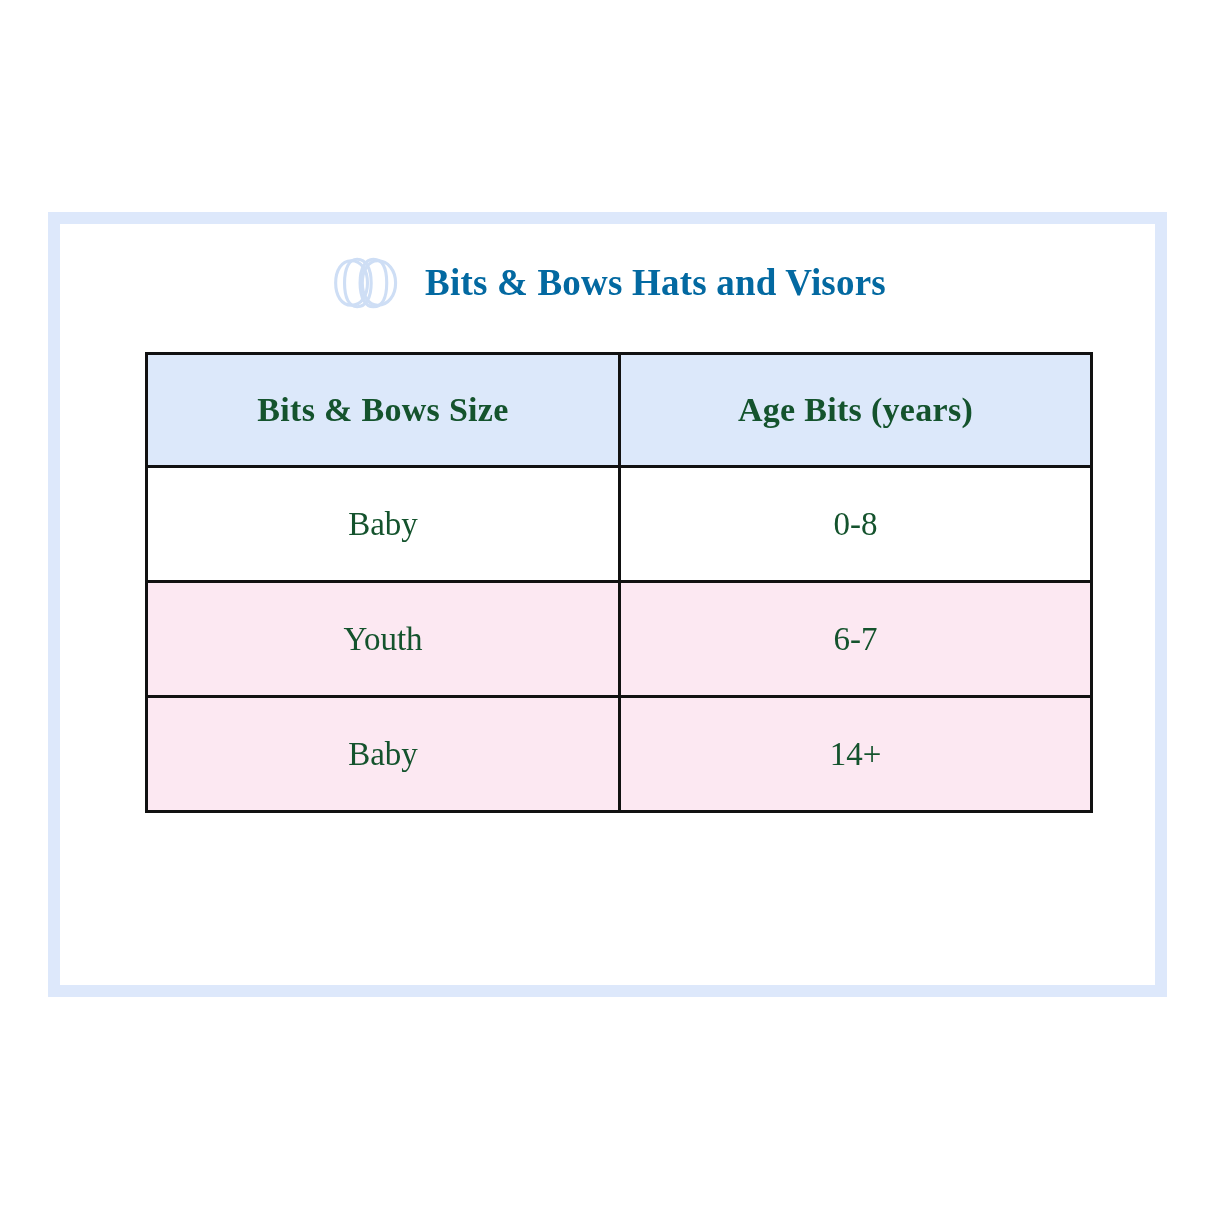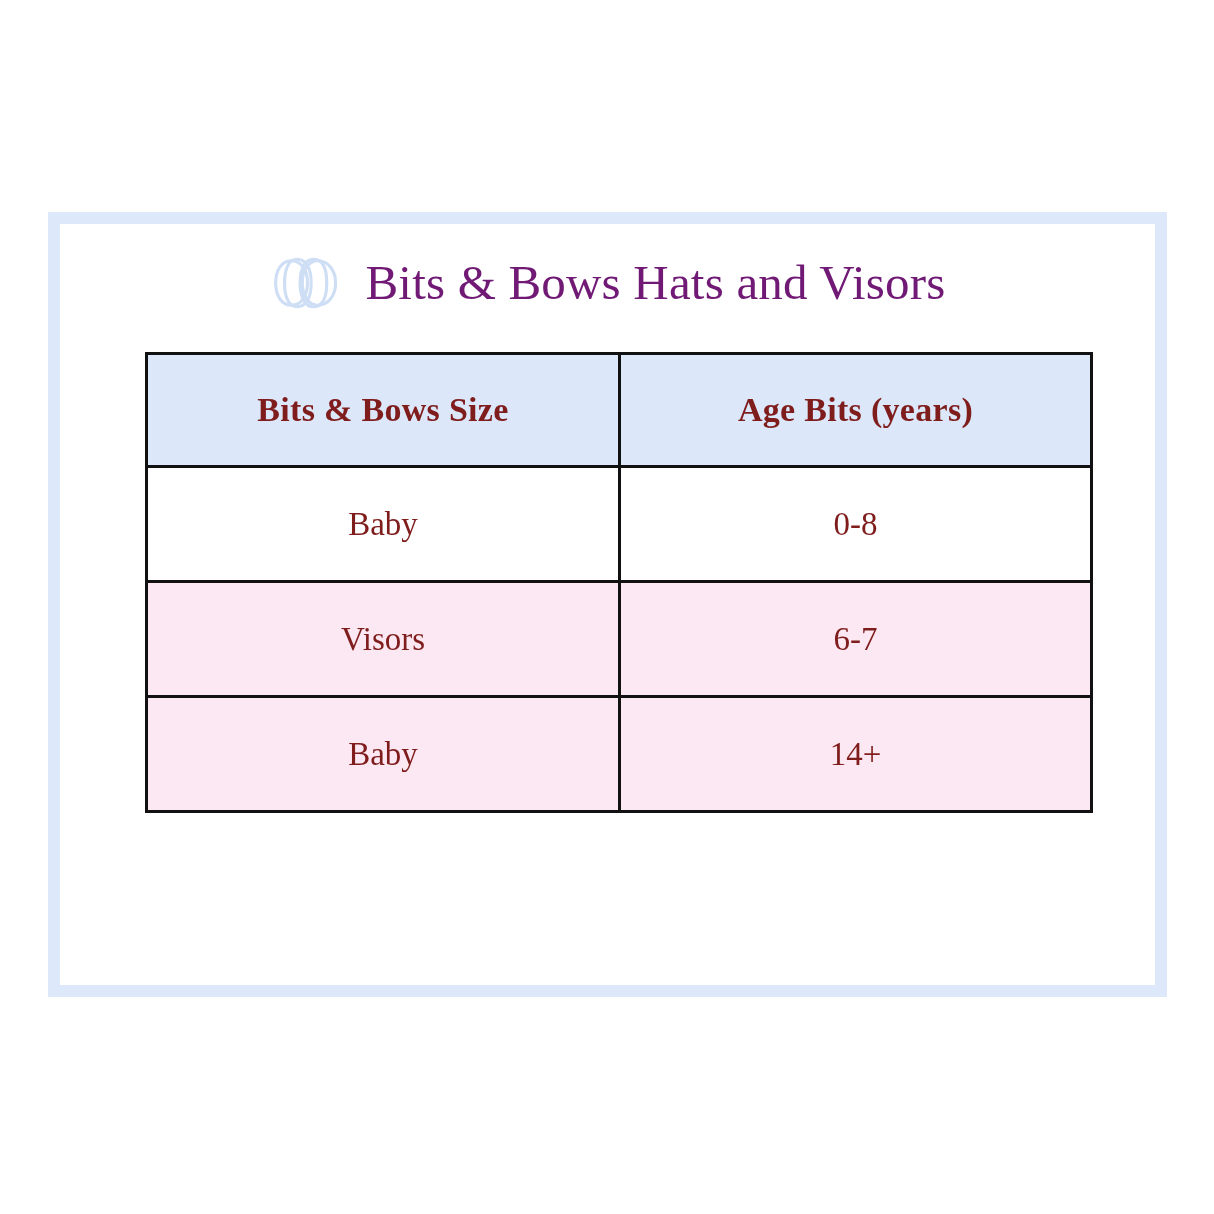--- a/index.html
+++ b/index.html
@@ -48,23 +48,23 @@
 
   .brand-mark {
     width: 74px;
     height: 74px;
     flex: 0 0 auto;
     display: block;
   }
 
   .title-text {
     font-family: "Liberation Serif", "DejaVu Serif", serif;
-    font-size: 49px;
-    font-weight: 400;
-    color: #701a75;
+    font-size: 37px;
+    font-weight: 700;
+    color: #0369a1;
     letter-spacing: 0.2px;
     white-space: nowrap;
     line-height: 1.1;
   }
 
   
   .size-table {
     position: absolute;
     left: 85px;
     top: 128px;
@@ -72,21 +72,21 @@
     border-collapse: collapse;
     table-layout: fixed;
     background: #ffffff;
   }
 
   .size-table th,
   .size-table td {
     border: 3px solid #111111;
     text-align: center;
     vertical-align: middle;
-    color: #7f1d1d;
+    color: #14532d;
     padding: 0;
   }
 
   .size-table col.col-size { width: 473px; }
   .size-table col.col-age  { width: 472px; }
 
   .size-table thead th {
     height: 110px;
     background: #dce8fa;
     font-size: 34px;
@@ -132,21 +132,21 @@
           <th>Bits &amp; Bows Size</th>
           <th>Age Bits (years)</th>
         </tr>
       </thead>
       <tbody>
         <tr class="row-white">
           <td>Baby</td>
           <td>0-8</td>
         </tr>
         <tr class="row-pink">
-          <td>Visors</td>
+          <td>Youth</td>
           <td>6-7</td>
         </tr>
         <tr class="row-pink">
           <td>Baby</td>
           <td>14+</td>
         </tr>
       </tbody>
     </table>
 
   </div>

